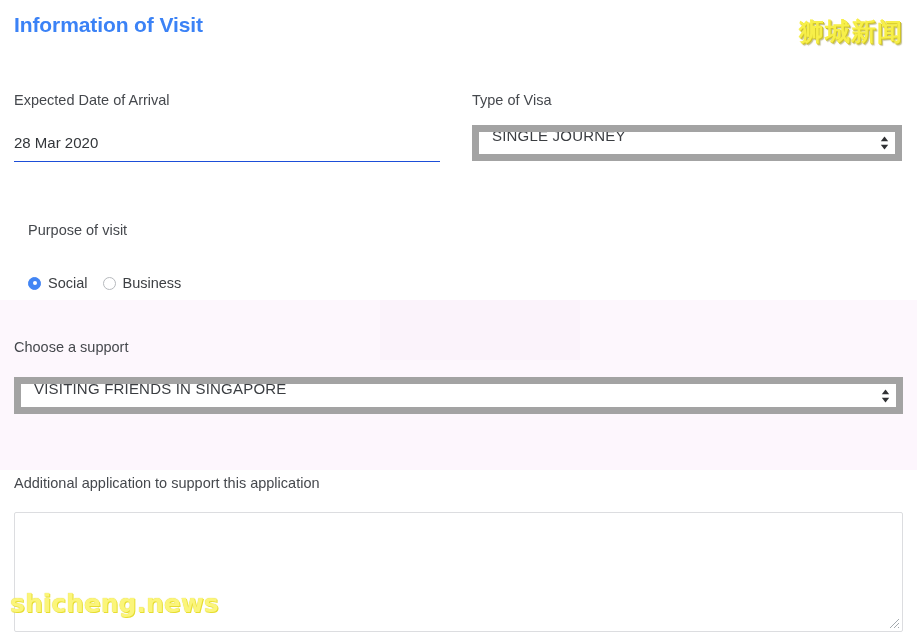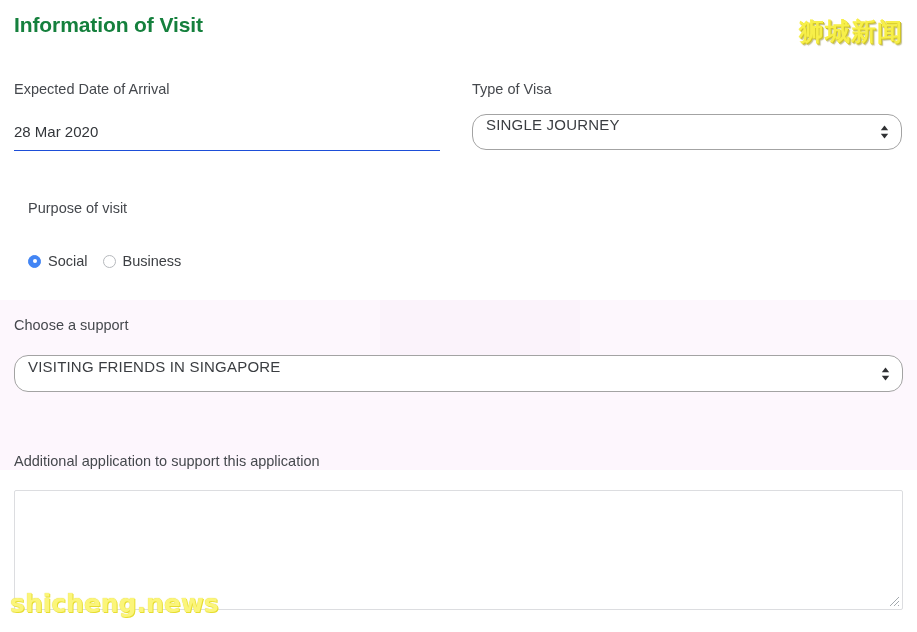--- a/index.html
+++ b/index.html
@@ -31,34 +31,35 @@
     position: relative;
     z-index: 2;
     padding: 0 14px;
     box-sizing: border-box;
     width: 917px;
   }
 
   .page-title {
     font-size: 21px;
     font-weight: bold;
-    color: #15803d;
+    color: #3b82f6;
     letter-spacing: -0.1px;
     margin: 0;
     padding-top: 12px;
     line-height: 26px;
   }
 
   .row {
     display: flex;
     width: 889px;
   }
   .col {
     width: 444px;
     box-sizing: border-box;
+    margin-top: 11px;
   }
   .col-left  { padding-right: 30px; }
   .col-right { padding-left: 14px; }
   .col-full  { width: 889px; box-sizing: border-box; }
 
   .field-label {
     font-size: 14.5px;
     color: #45484d;
     line-height: 18px;
     font-weight: normal;
@@ -83,22 +84,22 @@
   
   .select-wrap {
     position: relative;
     display: block;
   }
   .select-box {
     display: flex;
     align-items: center;
     box-sizing: border-box;
     height: 36px;
-    border: 1px solid #a3a3a3;
-    border-radius: 14px;
+    border: 7px solid #a3a3a3;
+    border-radius: 0;
     background: #ffffff;
     padding: 0 30px 15px 13px;
     font-size: 15px;
     color: #3a3d41;
     letter-spacing: 0.2px;
     white-space: nowrap;
     overflow: hidden;
   }
   .select-arrow {
     position: absolute;

